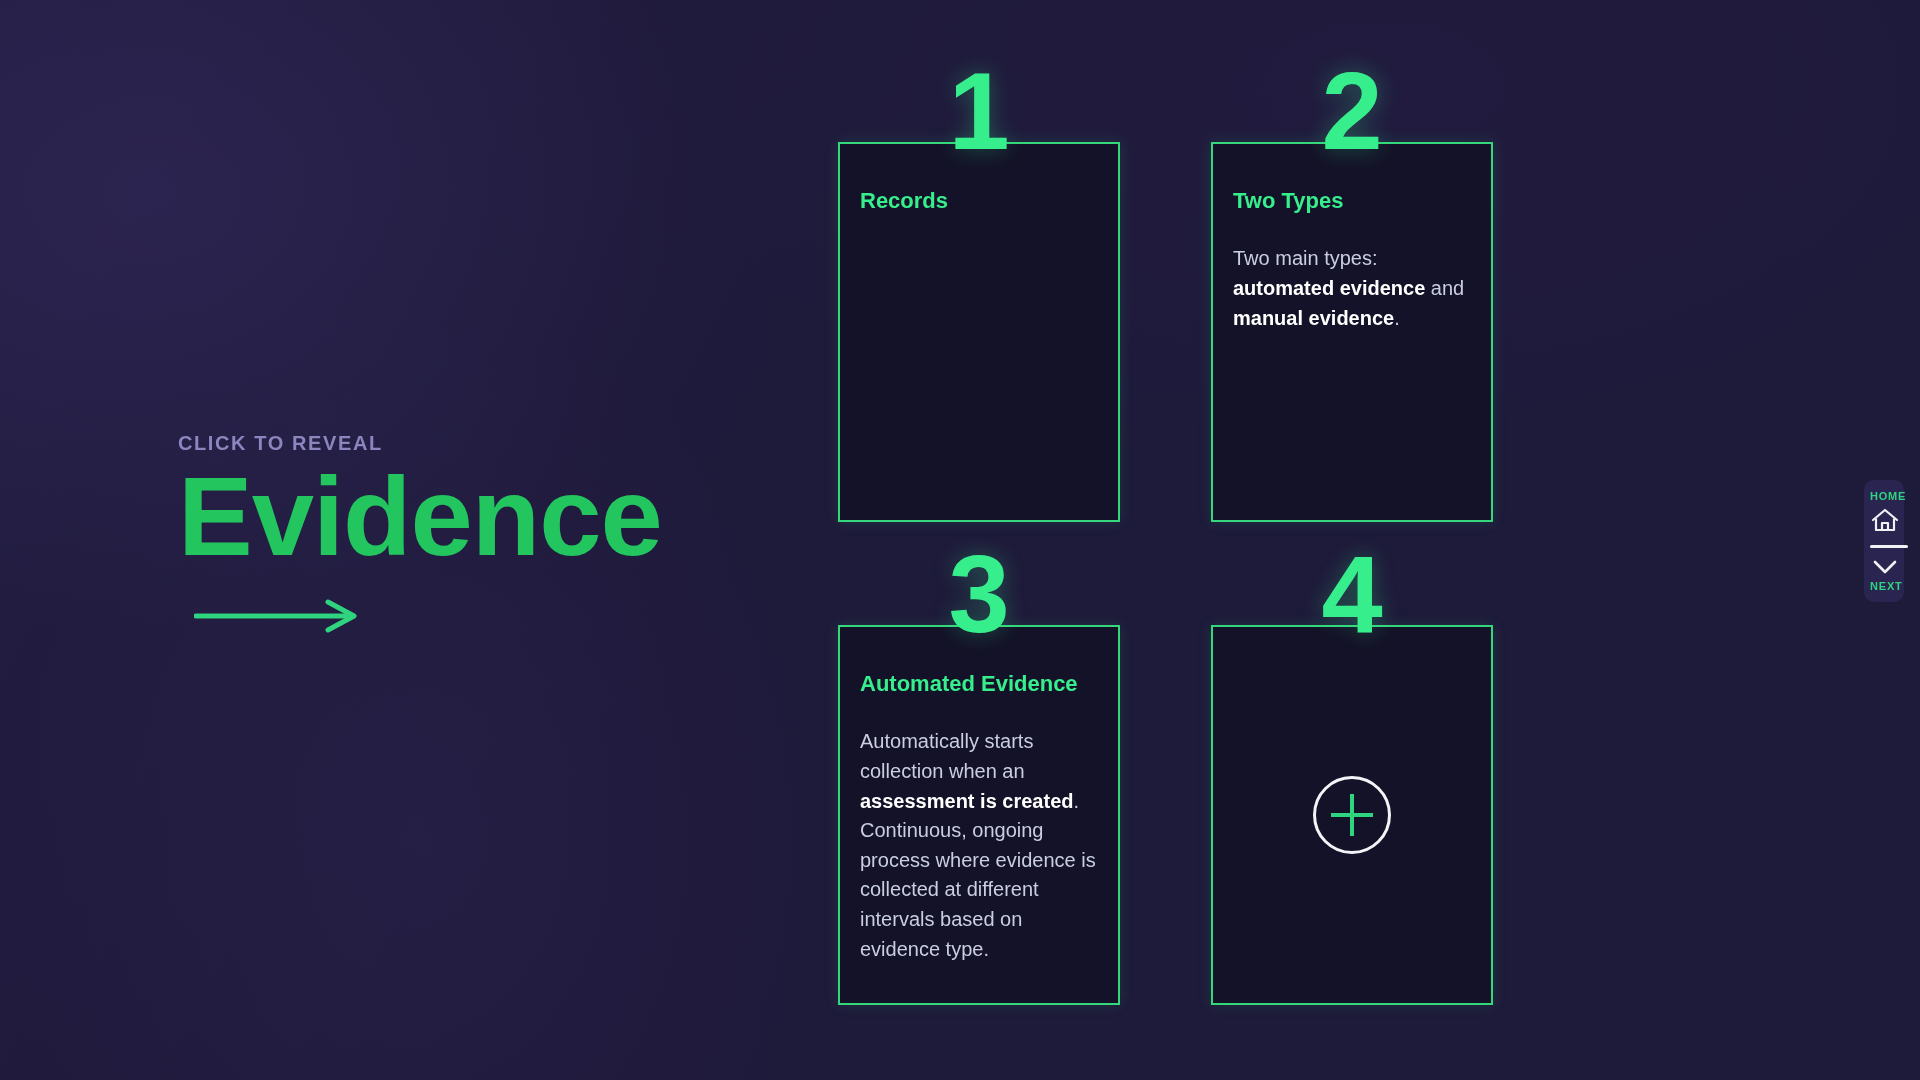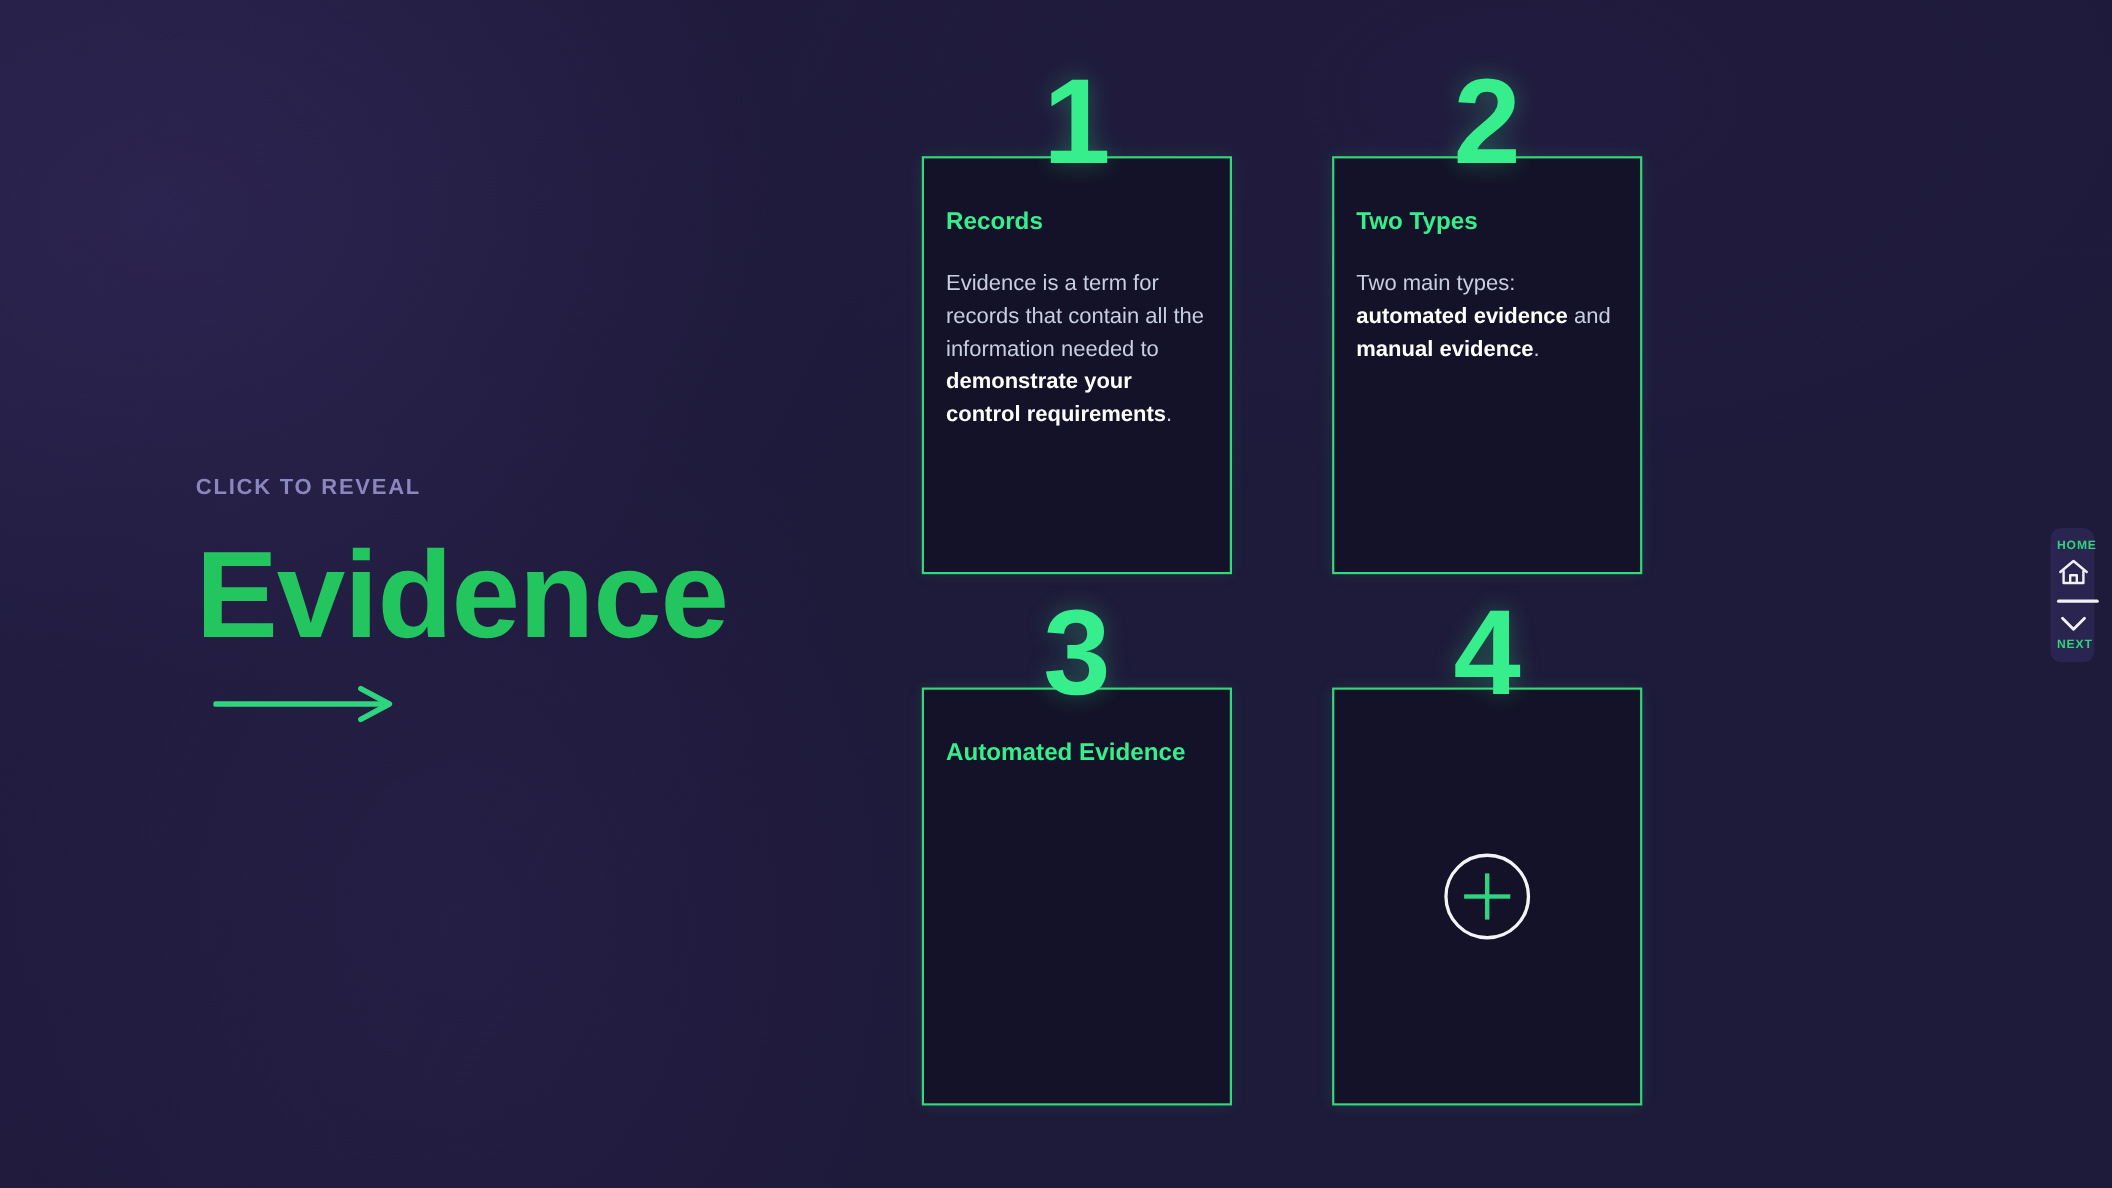--- a/index.html
+++ b/index.html
@@ -33,21 +33,21 @@
     position:absolute;
     left:178px;
     top:432px;
     width:640px;
   }
   .eyebrow {
     font-size:20px;
     font-weight:bold;
     letter-spacing:1.6px;
     color:#8b86bd;
-    margin-bottom:30px;
+    margin-bottom:6px;
   }
   .headline {
     font-size:112px;
     line-height:1.0;
     font-weight:bold;
     color:#22c55e;
     letter-spacing:-1px;
     margin-bottom:26px;
   }
   .reveal-arrow { display:block; margin-left:16px; }
@@ -164,36 +164,36 @@
       <polyline points="134,3 160,17 134,31" fill="none" stroke="#2fd47e" stroke-width="5" stroke-linecap="round" stroke-linejoin="round"></polyline>
     </svg>
   </div>
 
   <div class="grid">
 
     <div class="card-wrap">
       <div class="card-number">1</div>
       <div class="card">
         <div class="card-title">Records</div>
-        <div class="card-body"><span>Evidence is a term for records that contain all the information needed to </span><b>demonstrate your control requirements</b><span>.</span></div>
       </div>
     </div>
 
     <div class="card-wrap">
       <div class="card-number">2</div>
       <div class="card">
         <div class="card-title">Two Types</div>
         <div class="card-body"><span>Two main types: </span><b>automated evidence</b><span> and </span><b>manual evidence</b><span>.</span></div>
       </div>
     </div>
 
     <div class="card-wrap">
       <div class="card-number">3</div>
       <div class="card">
         <div class="card-title">Automated Evidence</div>
+        <div class="card-body"><span>Automatically starts collection when an </span><b>assessment is created</b><span>. Continuous, ongoing process where evidence is collected at different intervals based on evidence type.</span></div>
       </div>
     </div>
 
     <div class="card-wrap">
       <div class="card-number">4</div>
       <div class="card empty">
         <div class="plus-circle"></div>
       </div>
     </div>
 

